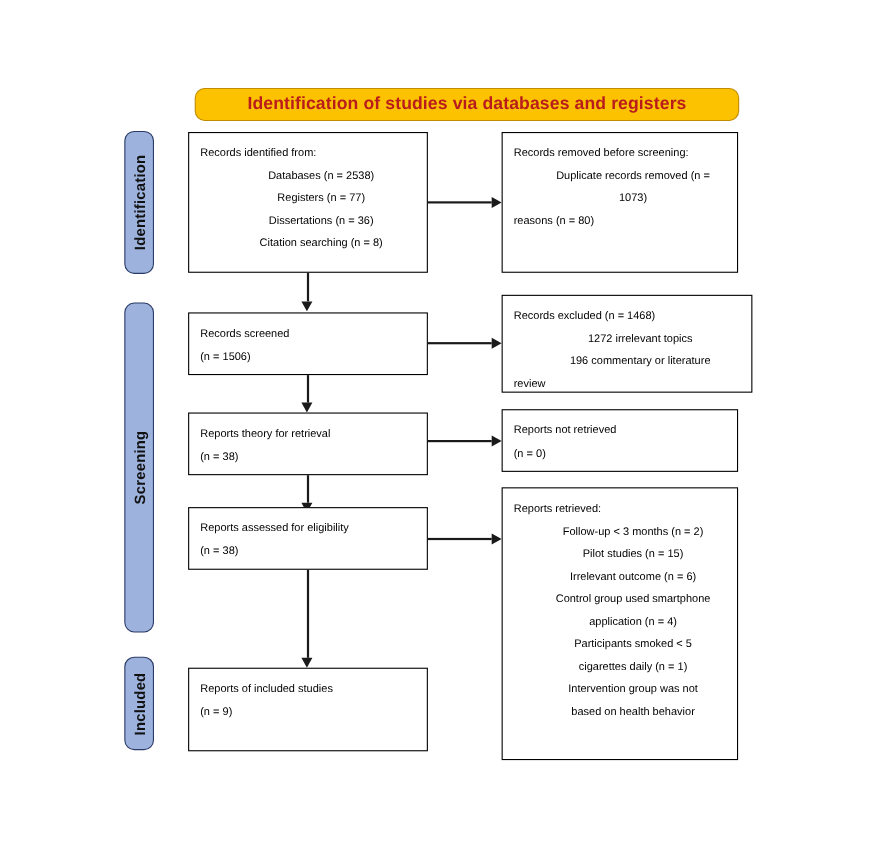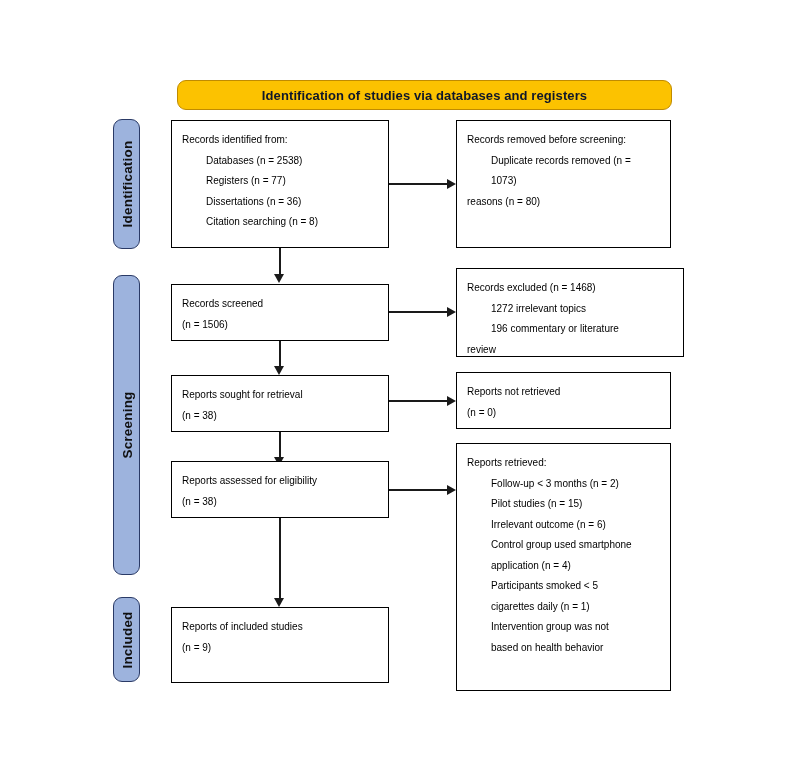--- a/index.html
+++ b/index.html
@@ -50,23 +50,23 @@
     position: absolute;
     background: #fcc200;
     border: 1.4px solid #c08b00;
     border-radius: 9px;
     box-sizing: border-box;
     display: flex;
     align-items: center;
     justify-content: center;
   }
   .header-banner .header-title {
-    font-size: 13px;
+    font-size: 16px;
     font-weight: bold;
-    color: #0f172a;
+    color: #b91c1c;
     text-align: center;
     letter-spacing: 0.1px;
   }
 
   
   .node-box {
     position: absolute;
     background: #ffffff;
     border: 1.6px solid #000000;
     box-sizing: border-box;
@@ -74,20 +74,21 @@
     overflow: hidden;
   }
   .node-line {
     font-size: 10px;
     line-height: 20.5px;
     white-space: nowrap;
     color: #000000;
   }
   .node-line.indent {
     padding-left: 24px;
+    text-align: center;
   }
 
   
   .conn {
     position: absolute;
     background: #1a1a1a;
   }
   .conn-v { width: 1.6px; }
   .conn-h { height: 1.6px; }
 
@@ -162,21 +163,21 @@
       <div class="node-line">review</div>
     </div>
 
   <div class="conn conn-h" style="left:389px; top:311px; width:58px;"></div>
   <div class="arrow-right" style="left:447px; top:306.5px;"></div>
 
   <div class="conn conn-v" style="left:279px; top:341px; width:1.6px; height:25px;"></div>
   <div class="arrow-down" style="left:274.3px; top:366px;"></div>
 
   <div class="node-box" style="left:171px; top:375px; width:218px; height:57px;">
-      <div class="node-line">Reports sought for retrieval</div>
+      <div class="node-line">Reports theory for retrieval</div>
       <div class="node-line">(n = 38)</div>
     </div>
 
   <div class="node-box" style="left:456px; top:372px; width:215px; height:57px;">
       <div class="node-line">Reports not retrieved</div>
       <div class="node-line">(n = 0)</div>
     </div>
 
   <div class="conn conn-h" style="left:389px; top:400px; width:58px;"></div>
   <div class="arrow-right" style="left:447px; top:395.5px;"></div>

